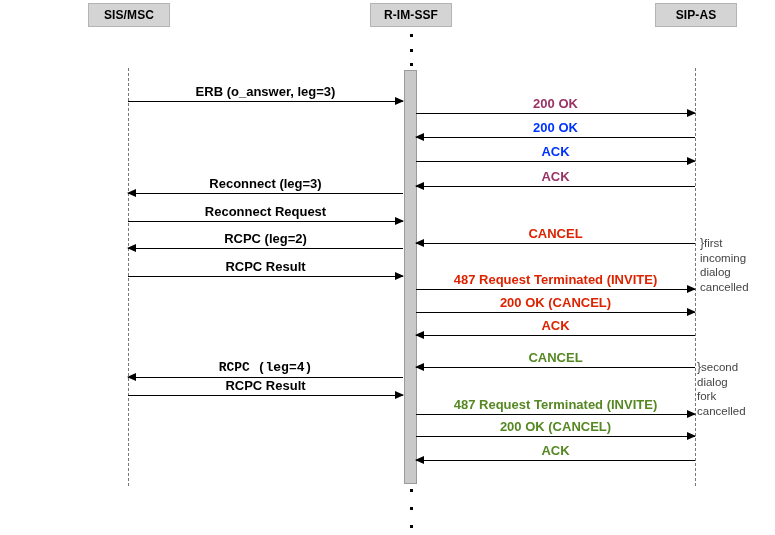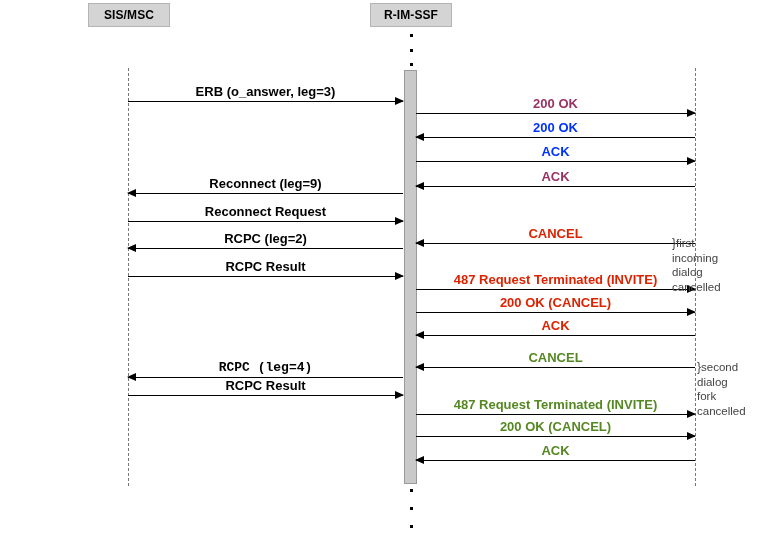--- a/index.html
+++ b/index.html
@@ -92,20 +92,23 @@
 <body>
 
 <div id="stage">
 
   <div class="actor-box" id="actor-box-sis" style="left:88px;top:3px;width:80px;">
     <span>SIS/MSC</span>
   </div>
   <div class="actor-box" id="actor-box-ssf" style="left:370px;top:3px;width:80px;">
     <span>R-IM-SSF</span>
   </div>
+  <div class="actor-box" id="actor-box-as" style="left:655px;top:3px;width:80px;">
+    <span>SIP-AS</span>
+  </div>
 
   <div class="lifeline" style="left:128px;top:68px;height:418px;"></div>
   <div class="lifeline" style="left:695px;top:68px;height:418px;"></div>
 
   <div class="lifeline-dots" style="left:409px;top:34px;height:32px;">
     <i></i>
       <i></i>
       <i></i>
   </div>
   <div class="lifeline-dots" style="left:409px;top:489px;height:39px;">
@@ -138,21 +141,21 @@
         <div class="label" style="color: rgb(0, 51, 255);">ACK</div>
       </div>
       <div class="msg to-left" style="left: 416px; top: 186px; width: 279px;">
         <div class="line"></div>
         <div class="head"></div>
         <div class="label" style="color: rgb(153, 51, 102);">ACK</div>
       </div>
       <div class="msg to-left" style="left: 128px; top: 193px; width: 275px;">
         <div class="line"></div>
         <div class="head"></div>
-        <div class="label" style="color: rgb(0, 0, 0);">Reconnect (leg=9)</div>
+        <div class="label" style="color: rgb(0, 0, 0);">Reconnect (leg=3)</div>
       </div>
       <div class="msg to-right" style="left: 128px; top: 221px; width: 275px;">
         <div class="line"></div>
         <div class="head"></div>
         <div class="label" style="color: rgb(0, 0, 0);">Reconnect Request</div>
       </div>
       <div class="msg to-left" style="left: 416px; top: 243px; width: 279px;">
         <div class="line"></div>
         <div class="head"></div>
         <div class="label" style="color: rgb(221, 34, 0);">CANCEL</div>
@@ -208,21 +211,21 @@
         <div class="label" style="color: rgb(85, 136, 34);">200 OK (CANCEL)</div>
       </div>
       <div class="msg to-left" style="left: 416px; top: 460px; width: 279px;">
         <div class="line"></div>
         <div class="head"></div>
         <div class="label" style="color: rgb(85, 136, 34);">ACK</div>
       </div>
     </div>
 
   <div id="notes-layer">
-      <div class="note" style="left: 672px; top: 236px;"><span class="brace">}</span><span>first
+      <div class="note" style="left: 700px; top: 236px;"><span class="brace">}</span><span>first
 incoming
 dialog
 cancelled</span></div>
       <div class="note" style="left: 697px; top: 360px;"><span class="brace">}</span><span>second
 dialog
 fork
 cancelled</span></div>
     </div>
 
 </div>

